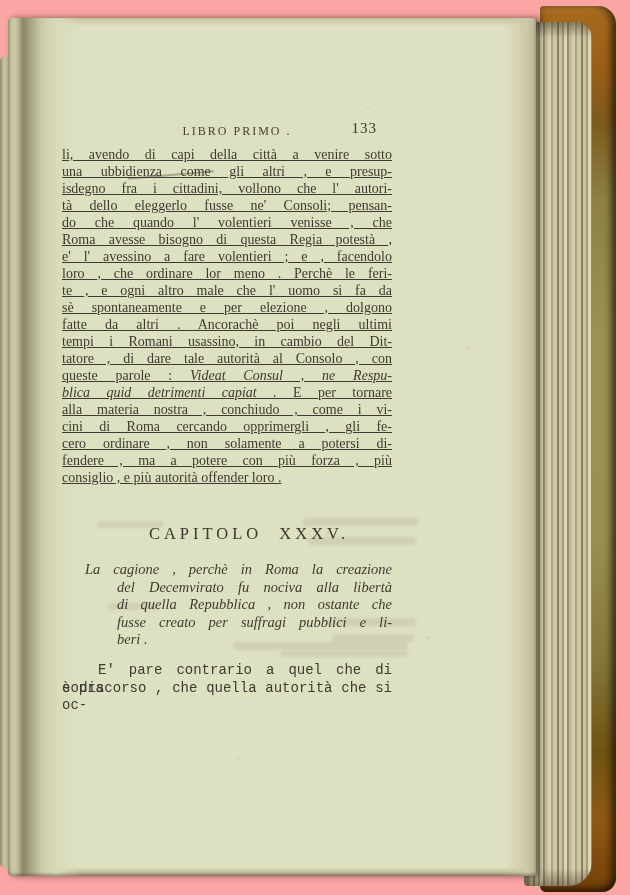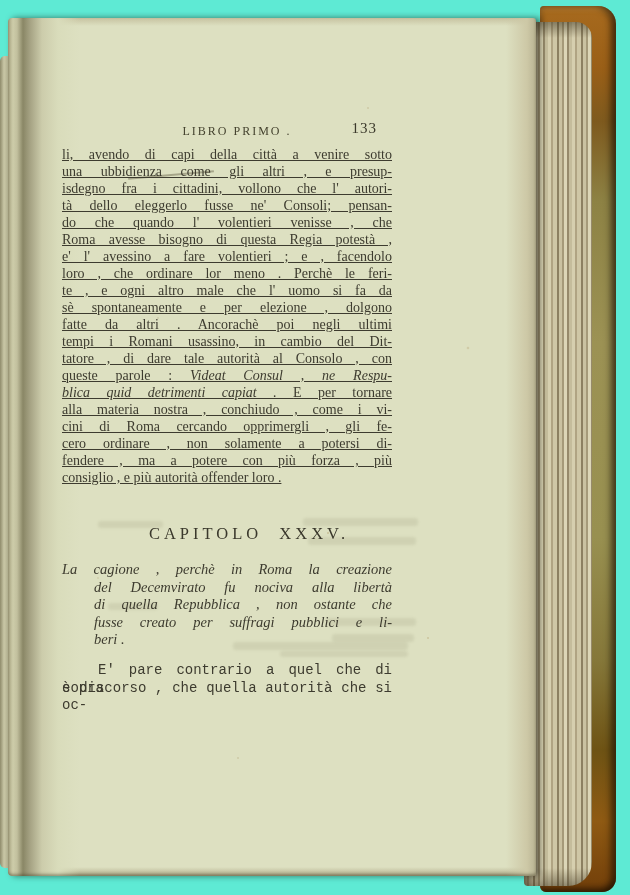--- a/index.html
+++ b/index.html
@@ -1,16 +1,16 @@
 <!DOCTYPE html>
 <html><head>
 <meta charset="utf-8">
 <style>
   html,body{margin:0;padding:0;background:#070706;}
-  .stage{position:relative;width:630px;height:895px;background:#5eead4;overflow:hidden;
+  .stage{position:relative;width:630px;height:895px;background:#fca5a5;overflow:hidden;
          font-family:"Liberation Serif","DejaVu Serif",serif;}
 
   
   .cover{position:absolute;left:540px;top:6px;width:76px;height:886px;
     border-radius:4px 18px 14px 6px;
     background:linear-gradient(180deg,
       #a76a1e 0%, #9a5f17 7%, #7e5a1e 13%, #8d8244 22%, #9c9254 38%,
       #989050 60%, #857739 74%, #6e5314 84%, #8f5a13 92%, #723f0a 100%);
     box-shadow:inset -5px 0 7px rgba(18,11,2,.6), inset 0 4px 5px rgba(255,205,125,.22),
                inset 0 -4px 6px rgba(20,10,0,.5);}
@@ -68,21 +68,21 @@
   .line{height:17px;line-height:17px;font-size:14px;
         text-align:justify;text-align-last:justify;white-space:normal;}
   .line.last{text-align-last:left;}
   .it{font-style:italic;}
 
   .para1{position:absolute;left:0;top:128px;width:100%;text-decoration:underline;}
   .chapter{position:absolute;left:0;top:505px;width:100%;margin:1px;text-align:center;
     transform:translateX(21px);font-size:16.5px;font-weight:normal;
     letter-spacing:4px;word-spacing:9px;color:#3a382c;}
   .summary{position:absolute;left:0;top:543px;width:100%;}
-  .summary .line{height:17.5px;line-height:17.5px;font-size:14.5px;font-style:italic;padding-left:32px;}
+  .summary .line{height:17.5px;line-height:17.5px;font-size:14.5px;font-style:italic;padding-left:32px;margin-left:23px;}
   .summary .line:first-child{padding-left:0;}
   .para2{position:absolute;left:0;top:644px;width:100%;font-family:Liberation Mono, monospace;}
   .para2 .line{height:17.5px;line-height:17.5px;}
   .para2 .line:first-child{text-indent:36px;}
 </style>
 </head>
 <body>
 
 <div class="stage">
 

